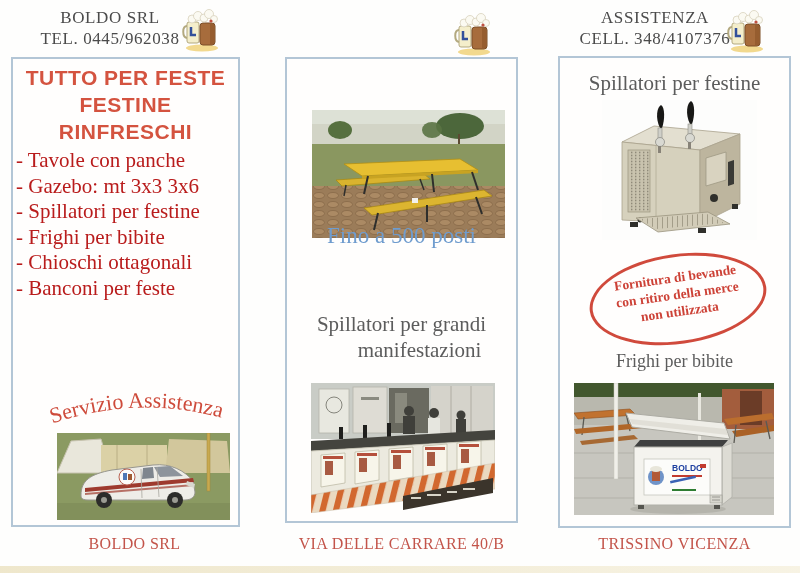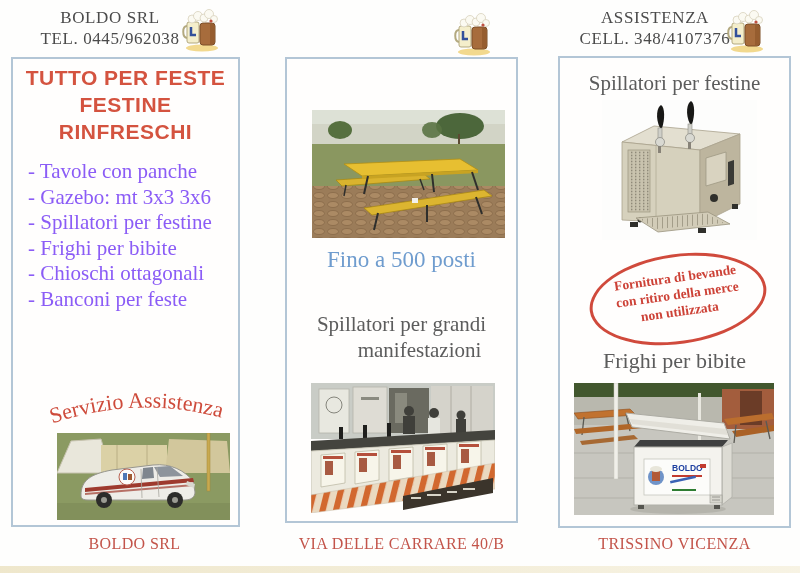--- a/index.html
+++ b/index.html
@@ -17,21 +17,21 @@
   
   .panel{position:absolute;border:2px solid #b3c6d6;background:#fffefd;box-sizing:border-box;}
   .panel-left{left:11px;top:57px;width:229px;height:470px;}
   .panel-mid{left:285px;top:57px;width:233px;height:466px;}
   .panel-right{left:558px;top:56px;width:233px;height:472px;}
   
   .red-title{margin-top:5px;text-align:center;color:#d4533f;font-family:"Liberation Sans",sans-serif;
              font-weight:bold;font-size:21px;line-height:27px;letter-spacing:.5px;white-space:nowrap;}
   .blue-sub{margin-top:1px;text-align:center;color:#4f7cb8;font-weight:bold;font-size:20px;
             line-height:21px;white-space:nowrap;}
-  .rental-list{margin-top:14px;padding-left:15px;color:#8b5cf6;font-size:21px;line-height:25.5px;
+  .rental-list{margin-top:3px;padding-left:3px;color:#b91c1c;font-size:21px;line-height:25.5px;
                white-space:nowrap;}
   .arc-wrap{position:absolute;left:18px;top:330px;width:212px;height:48px;}
   .photo{position:absolute;}
   .van-photo{left:44px;top:374px;width:173px;height:87px;}
   .tables-photo{left:25px;top:51px;width:193px;height:128px;}
   .stall-photo{left:24px;top:324px;width:184px;height:130px;}
   .disp-photo{left:42px;top:42px;width:155px;height:140px;background:#fdfdfc;}
   .freezer-photo{left:14px;top:325px;width:200px;height:132px;}
   
   .cap{position:absolute;width:100%;text-align:center;color:#5c5c5c;font-size:21px;
@@ -187,21 +187,21 @@
         <line x1="56" y1="66" x2="52" y2="84" stroke="#2e2e2c" stroke-width="2"></line>
         <line x1="160" y1="62" x2="166" y2="80" stroke="#2e2e2c" stroke-width="2"></line>
         <line x1="120" y1="64" x2="122" y2="82" stroke="#2e2e2c" stroke-width="2"></line>
         <polygon points="52,98 172,80 180,86 60,105" fill="#dcb530" stroke="#a8860f" stroke-width="0.7"></polygon>
         <line x1="66" y1="103" x2="62" y2="120" stroke="#2e2e2c" stroke-width="2"></line>
         <line x1="164" y1="87" x2="170" y2="104" stroke="#2e2e2c" stroke-width="2"></line>
         <line x1="115" y1="95" x2="115" y2="112" stroke="#2e2e2c" stroke-width="2"></line>
         <rect x="100" y="88" width="6" height="5" fill="#f2f2ee"></rect>
       </g>
     </svg>
-    <div class="cap cap-seats" style="top:188px;">Fino a 500 posti</div>
+    <div class="cap cap-seats" style="top:164px;">Fino a 500 posti</div>
     <div class="cap" style="top:252px;">Spillatori per grandi</div>
     <div class="cap" style="top:278px;padding-left:18px;">manifestazioni</div>
 
     <svg class="photo stall-photo" viewBox="0 0 184 130" preserveAspectRatio="none">
       <defs>
         <pattern id="awn" width="13" height="13" patternUnits="userSpaceOnUse" patternTransform="rotate(14)">
           <rect width="6.5" height="13" fill="#d2682f"></rect>
           <rect x="6.5" width="6.5" height="13" fill="#ead9c0"></rect>
         </pattern>
       </defs>
@@ -293,21 +293,21 @@
         <rect x="96" y="128" width="8" height="5" fill="#2f2f2b"></rect>
         <rect x="130" y="104" width="6" height="5" fill="#2f2f2b"></rect>
       </svg>
     </div>
 
     <div class="oval">
       <div>Fornitura di bevande</div>
       <div>con ritiro della merce</div>
       <div>non utilizzata</div>
     </div>
-    <div class="cap" style="top:290px;font-size:22px;">Frighi per bibite</div>
+    <div class="cap" style="top:290px;font-size:18px;">Frighi per bibite</div>
 
     <svg class="photo freezer-photo" viewBox="0 0 200 132" preserveAspectRatio="none">
       <rect x="0" y="14" width="200" height="28" fill="#b9b8ae"></rect>
       <rect x="0" y="42" width="200" height="90" fill="#c7c6bf"></rect>
       <line x1="0" y1="70" x2="200" y2="70" stroke="#b2b1a9" stroke-width="1"></line>
       <line x1="0" y1="95" x2="200" y2="95" stroke="#b2b1a9" stroke-width="1"></line>
       <line x1="0" y1="115" x2="200" y2="115" stroke="#b2b1a9" stroke-width="1"></line>
       <rect x="0" y="0" width="200" height="14" fill="#42572e"></rect>
       <rect x="148" y="6" width="52" height="40" fill="#a35d3d"></rect>
       <rect x="166" y="8" width="22" height="34" fill="#6b3c27"></rect>

